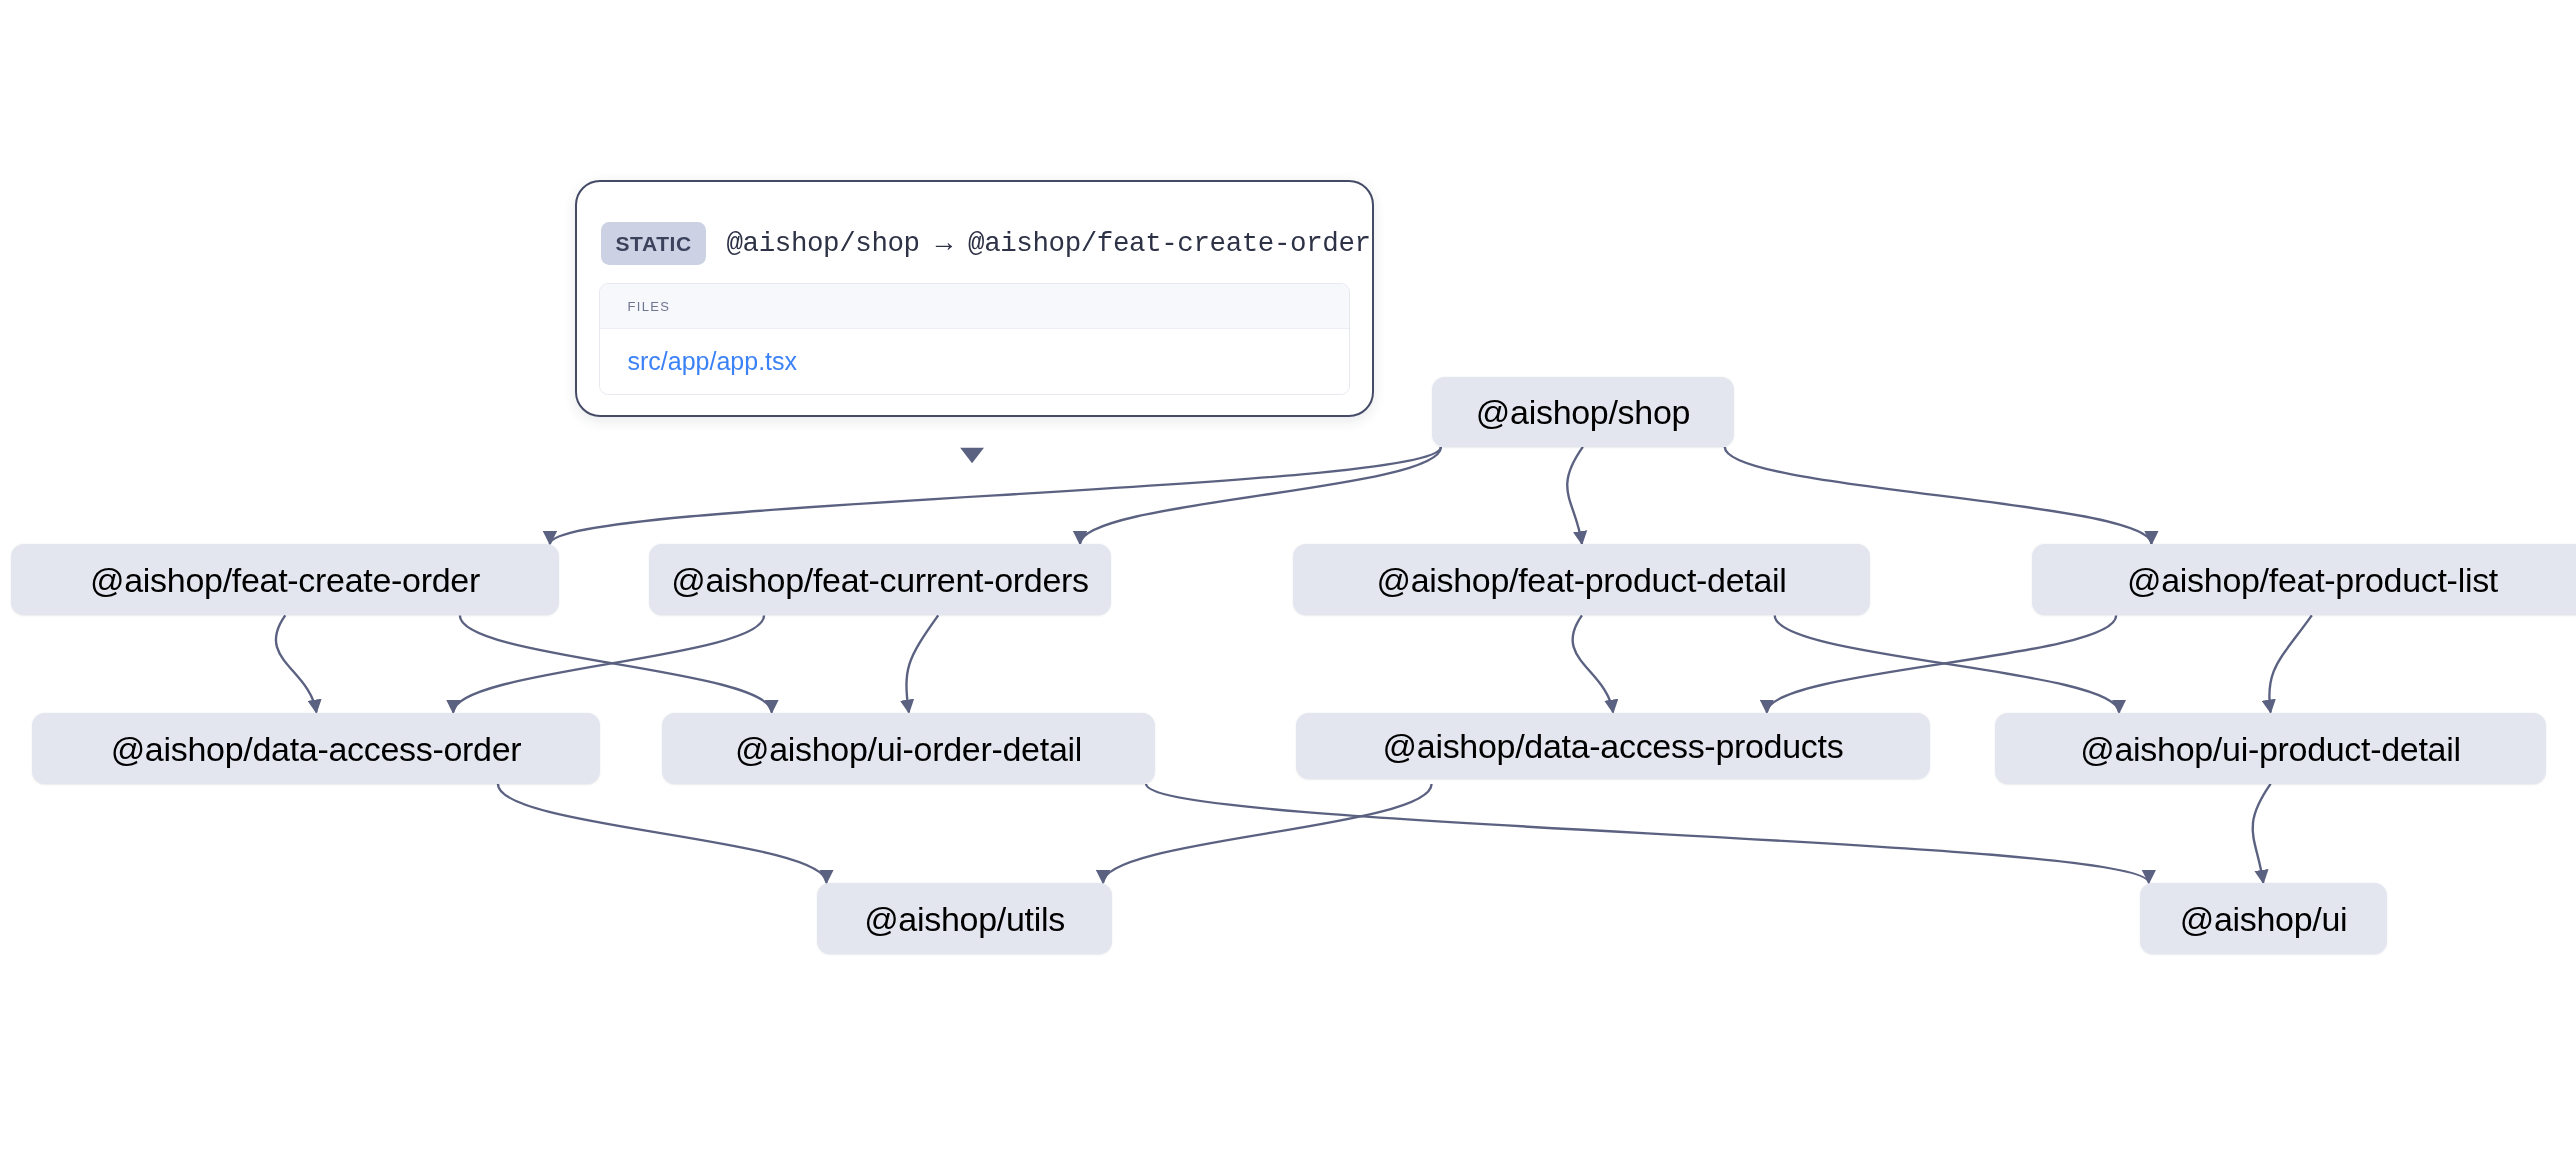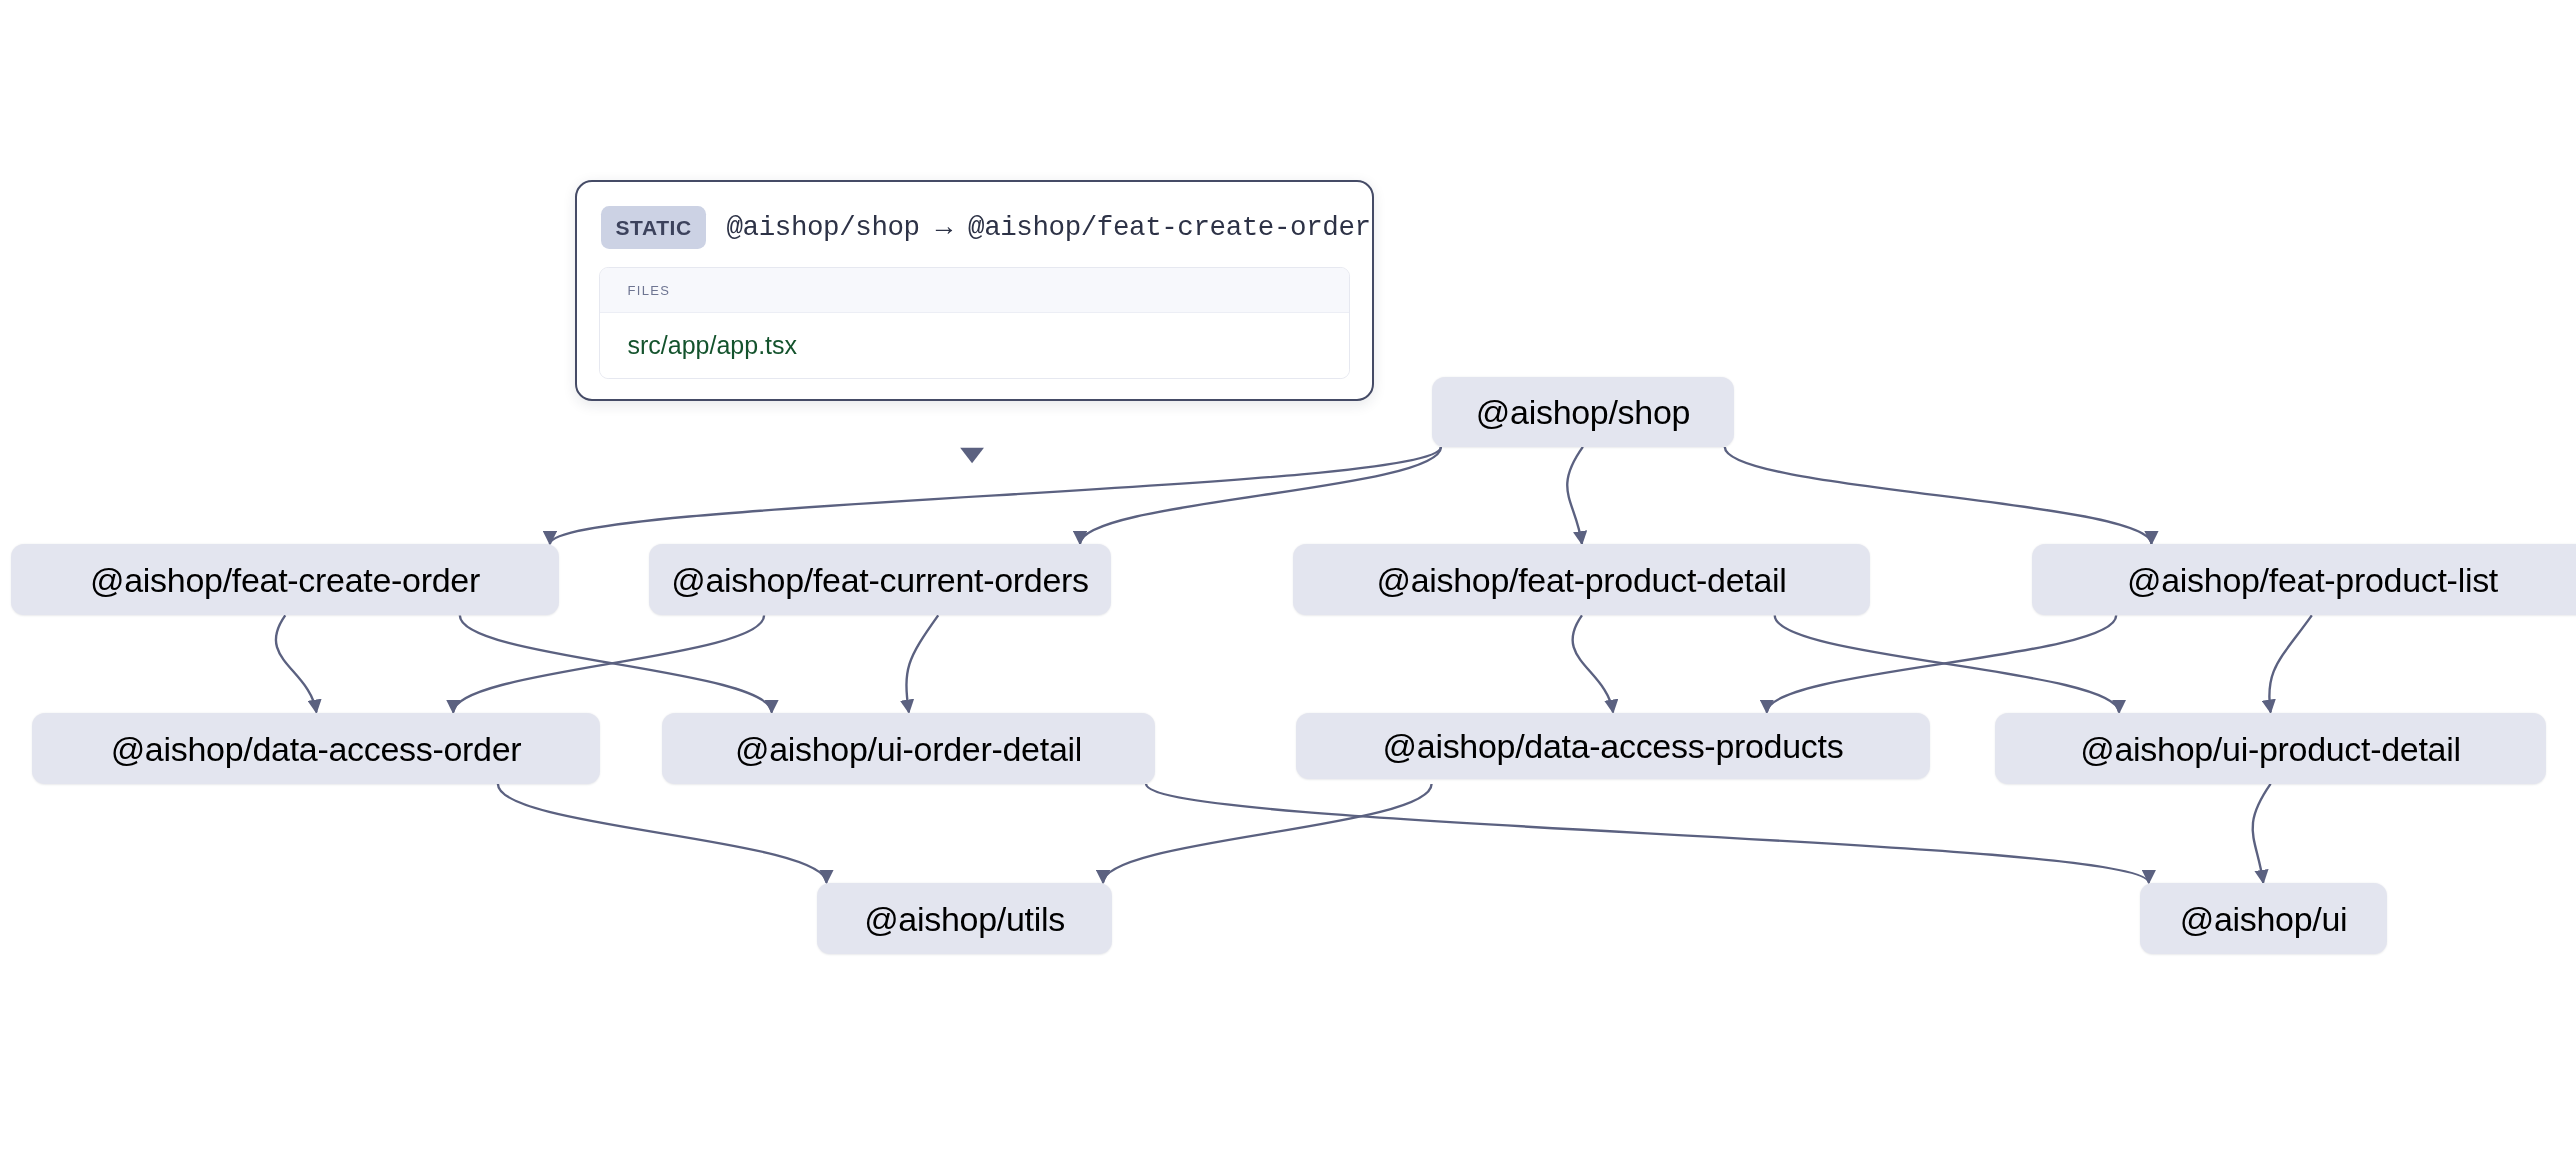--- a/index.html
+++ b/index.html
@@ -54,22 +54,22 @@
 
   
   #tooltip-card {
     position: absolute;
     left: 575px;
     top: 180px;
     width: 799px;
     box-sizing: border-box;
     background: #ffffff;
     border: 2.3px solid #454b66;
-    border-radius: 17px;
-    padding: 20px 22px 20px 22px;
+    border-radius: 25px;
+    padding: 36px 22px 20px 22px;
     box-shadow: 0 3.7px 13px rgba(30,35,60,0.10);
     z-index: 5;
   }
   #tooltip-header {
     display: flex;
     align-items: center;
     gap: 20px;
     padding: 3.7px 0 18.3px 1.8px;
   }
   #static-badge {
@@ -99,21 +99,21 @@
     background: #f7f8fc;
     border-bottom: 1.4px solid #eceef5;
     color: #6e7592;
     font-size: 13px;
     font-weight: 500;
     letter-spacing: 1.3px;
     padding: 15.6px 0 15.6px 27.5px;
     line-height: 1;
   }
   .file-row {
-    color: #14532d;
+    color: #3b82f6;
     font-size: 25px;
     padding: 20px 0 20px 27.5px;
     line-height: 1;
     background: #ffffff;
   }
 </style>
 </head>
 <body>
 
 <div id="canvas">

